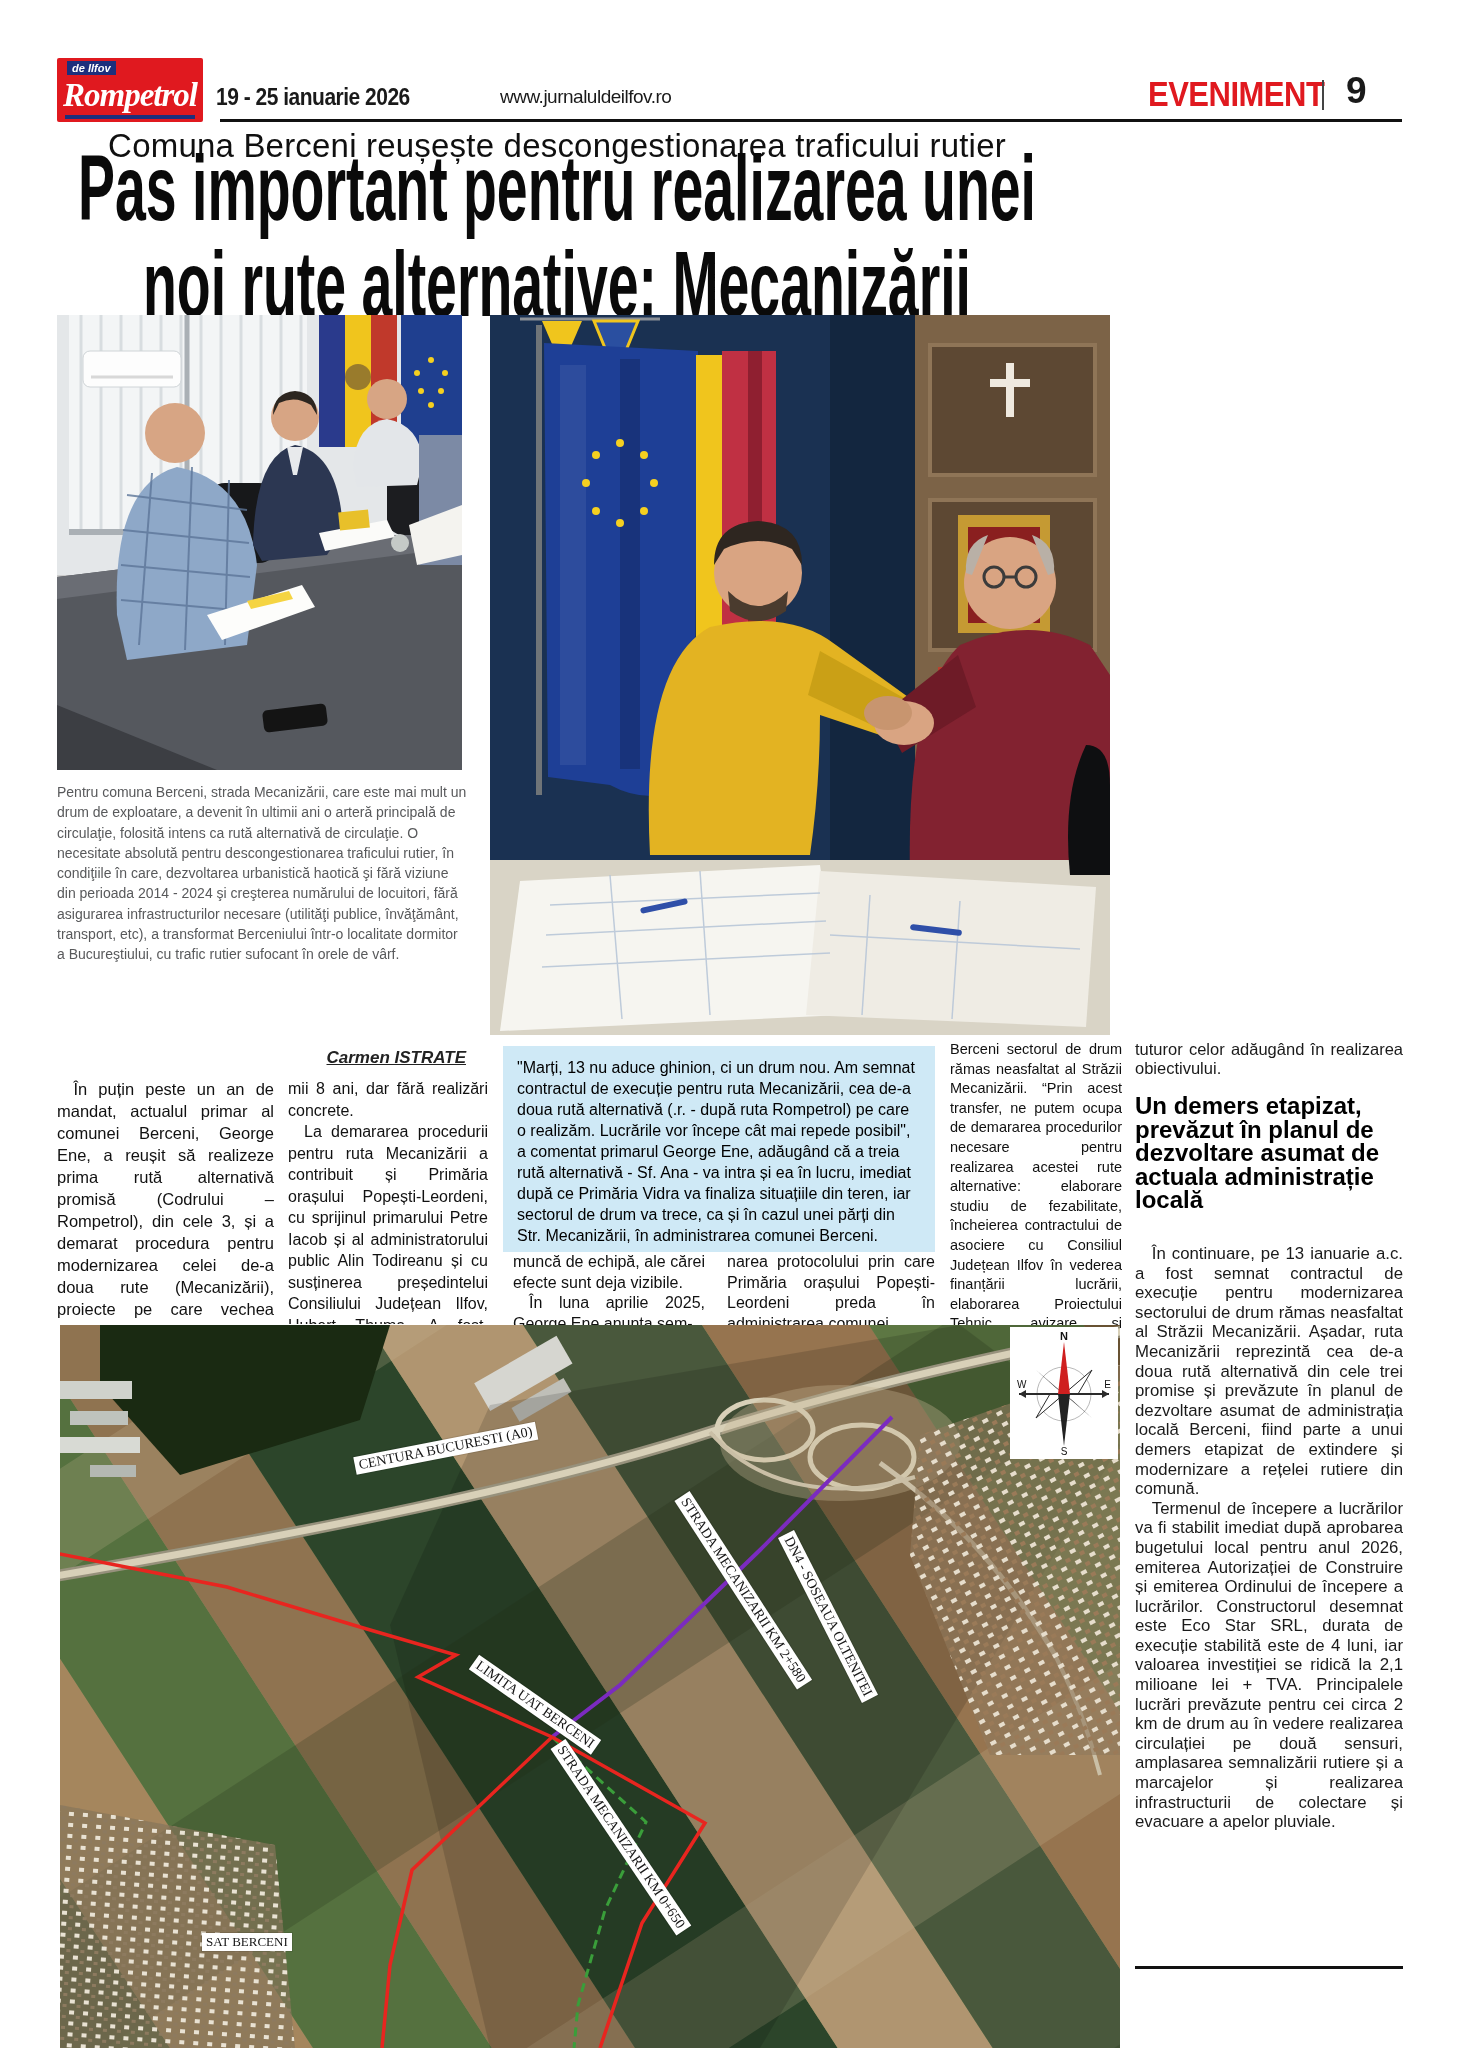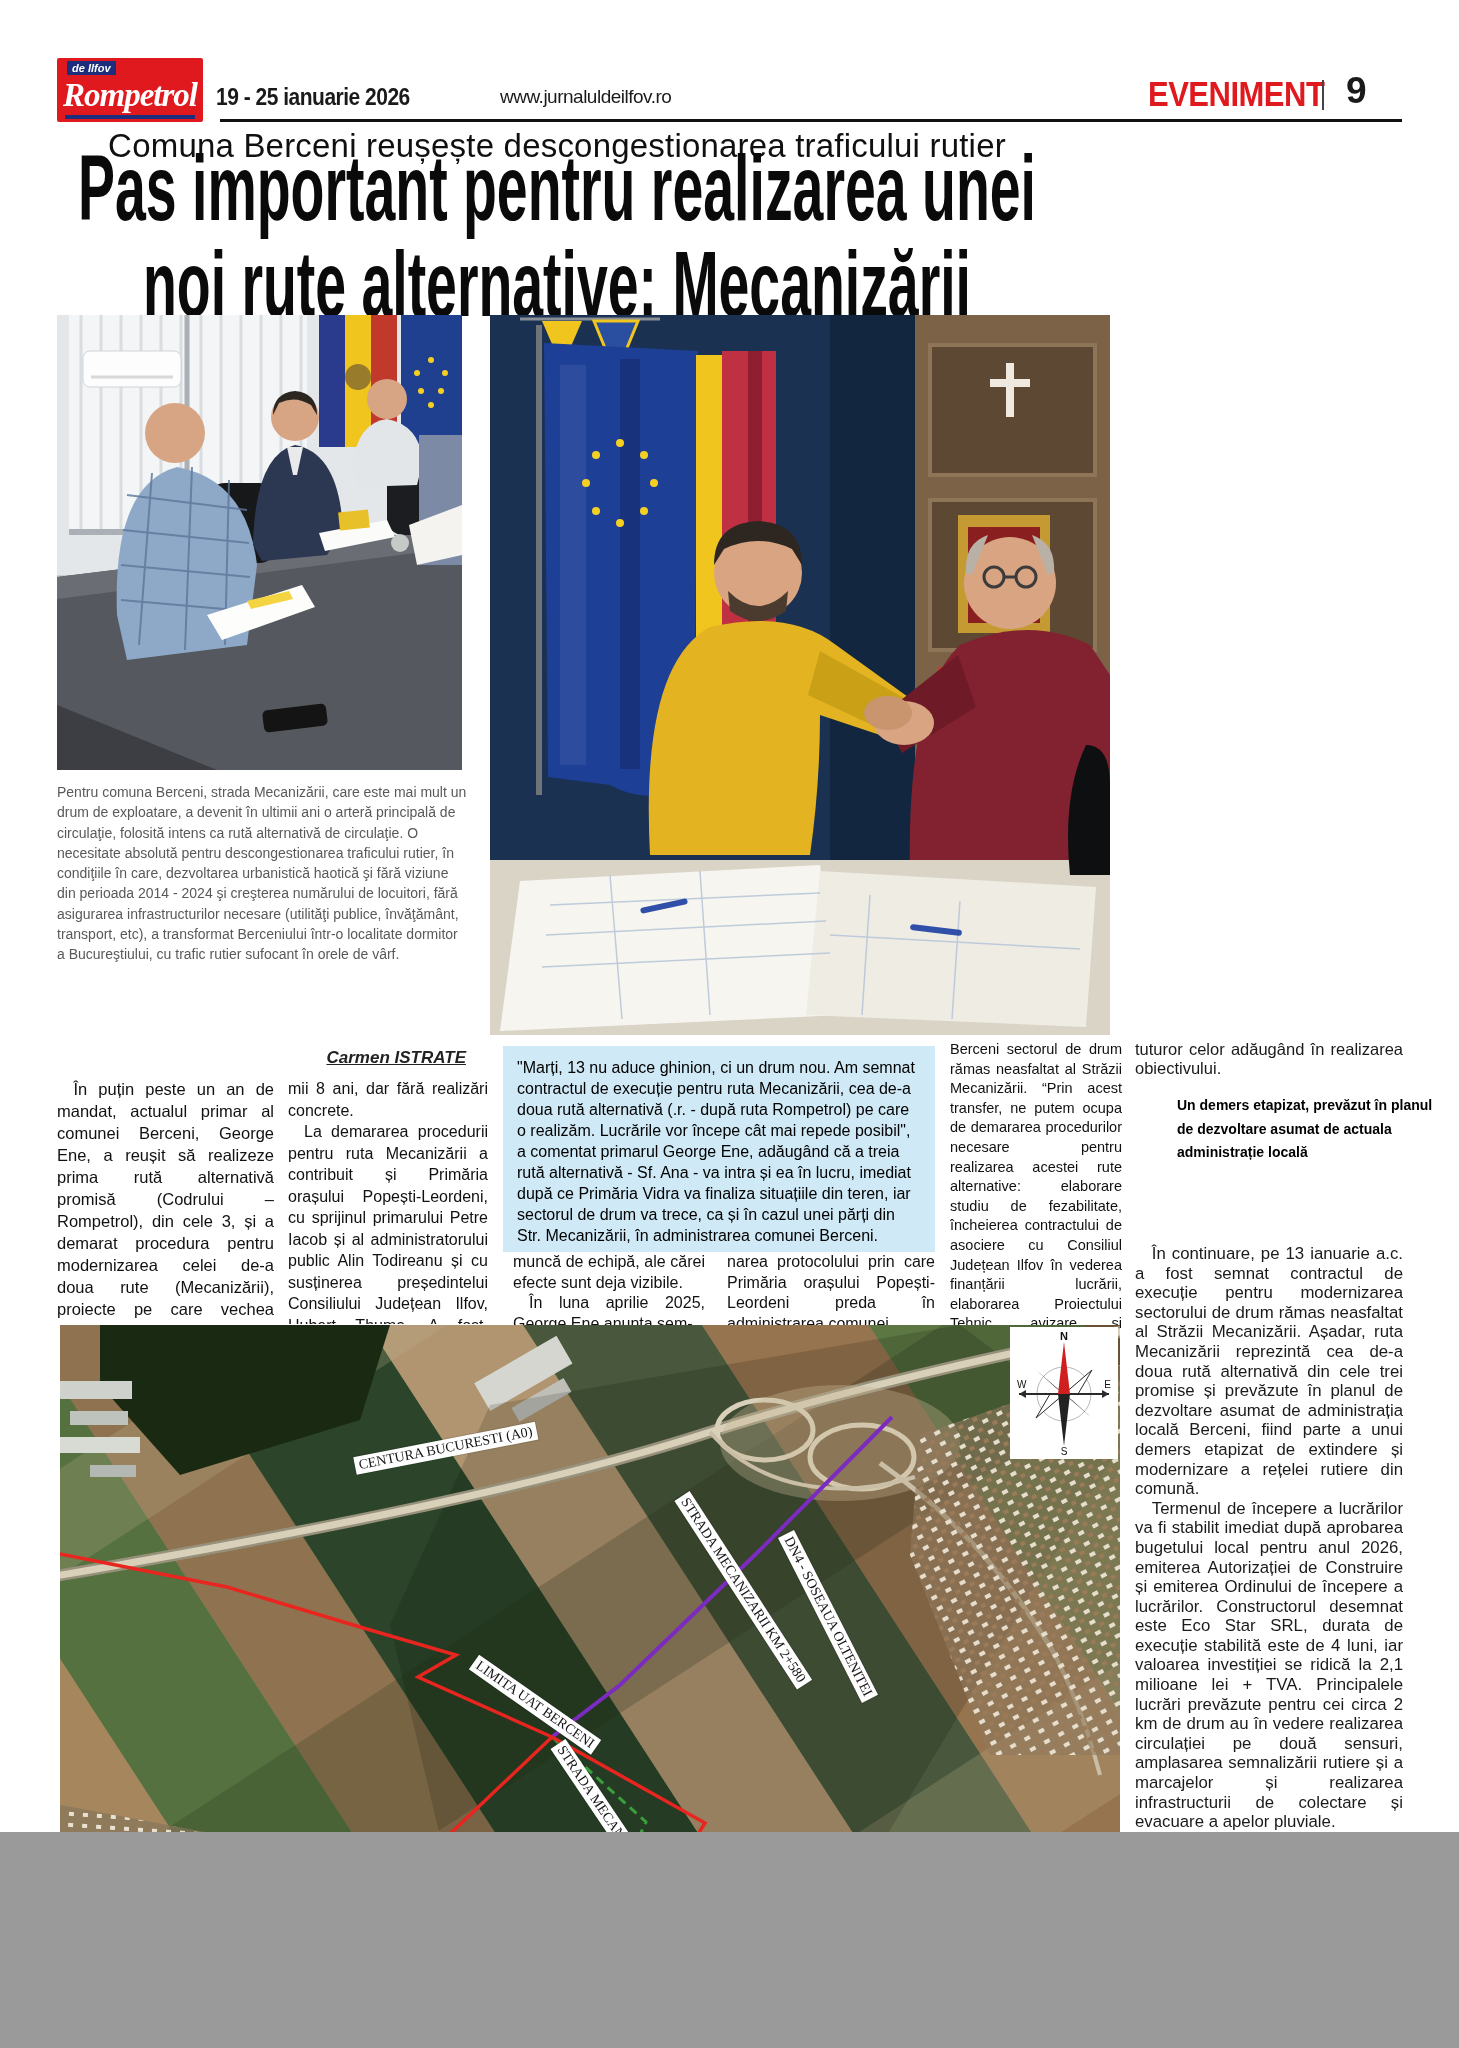--- a/index.html
+++ b/index.html
@@ -1,16 +1,16 @@
 <!DOCTYPE html>
 <html><head>
 <meta charset="utf-8">
 <style>
   html,body{margin:0;padding:0;background:#9a9a9a;}
-  .page{position:relative;width:1459px;height:1832px;background:#ffffff;overflow:hidden;
+  .page{position:relative;width:1459px;height:2048px;background:#ffffff;overflow:hidden;
         font-family:"Liberation Sans","DejaVu Sans",sans-serif;color:#1a1a1a;}
   .abs{position:absolute;}
 
   
   .logo{left:57px;top:58px;width:146px;height:64px;background:#e0191f;border-radius:2px;
         display:flex;flex-direction:column;justify-content:center;align-items:center;overflow:hidden;}
   .logo-small{position:absolute;top:3px;left:10px;font-size:11px;font-weight:bold;color:#fff;
         background:#1d2f7c;padding:0 5px;line-height:14px;font-style:italic;}
   .logo-main{font-family:"Liberation Serif","DejaVu Serif",serif;font-style:italic;font-weight:bold;
         color:#fff;font-size:33px;line-height:34px;margin-top:10px;letter-spacing:-1px;}
@@ -37,21 +37,21 @@
   .bodycol{font-size:16.5px;line-height:22px;text-align:justify;white-space:pre-line;overflow:hidden;color:#111;}
   .c1{left:57px;top:1078px;width:217px;height:246px;}
   .c2{left:288px;top:1078px;width:200px;height:246px;line-height:21.5px;font-size:16px;}
   .c3{left:513px;top:1252px;width:192px;height:84px;line-height:20.5px;font-size:16px;}
   .c4{left:727px;top:1252px;width:208px;height:84px;line-height:20.5px;font-size:16px;}
   .c5{left:950px;top:1040px;width:172px;height:296px;font-size:14.5px;line-height:19.6px;}
   .quote{left:503px;top:1046px;width:432px;height:206px;background:#cfe9f6;box-sizing:border-box;
         padding:11px 14px;font-size:16px;line-height:21px;color:#000;overflow:hidden;}
 
   .sb-intro{left:1135px;top:1040px;width:268px;height:42px;font-size:16.5px;line-height:19px;text-align:justify;overflow:hidden;}
-  .sb-head{left:1177px;top:1094px;width:268px;height:146px;font-size:14px;line-height:23.5px;font-weight:bold;color:#000;}
+  .sb-head{left:1135px;top:1094px;width:268px;height:146px;font-size:24px;line-height:23.5px;font-weight:bold;color:#000;}
   .sb-body{left:1135px;top:1244px;width:268px;height:722px;font-size:16.8px;line-height:19.6px;
         text-align:justify;white-space:pre-line;overflow:hidden;}
   .sb-rule{left:1135px;top:1966px;width:268px;height:3px;background:#111;}
 
   
   .map{left:60px;top:1325px;width:1060px;height:723px;overflow:hidden;background:#7a8a5c;}
   .map-title{left:10px;top:0px;font-size:41px;font-weight:bold;color:#060606;letter-spacing:-1px;}
   .maplabel{position:absolute;background:#fff;color:#161616;font-family:"Liberation Serif","DejaVu Serif",serif;
         font-size:14px;padding:0px 4px;white-space:nowrap;transform-origin:0 50%;
         box-shadow:0 0 0 1px rgba(0,0,0,0.10);line-height:18px;}

